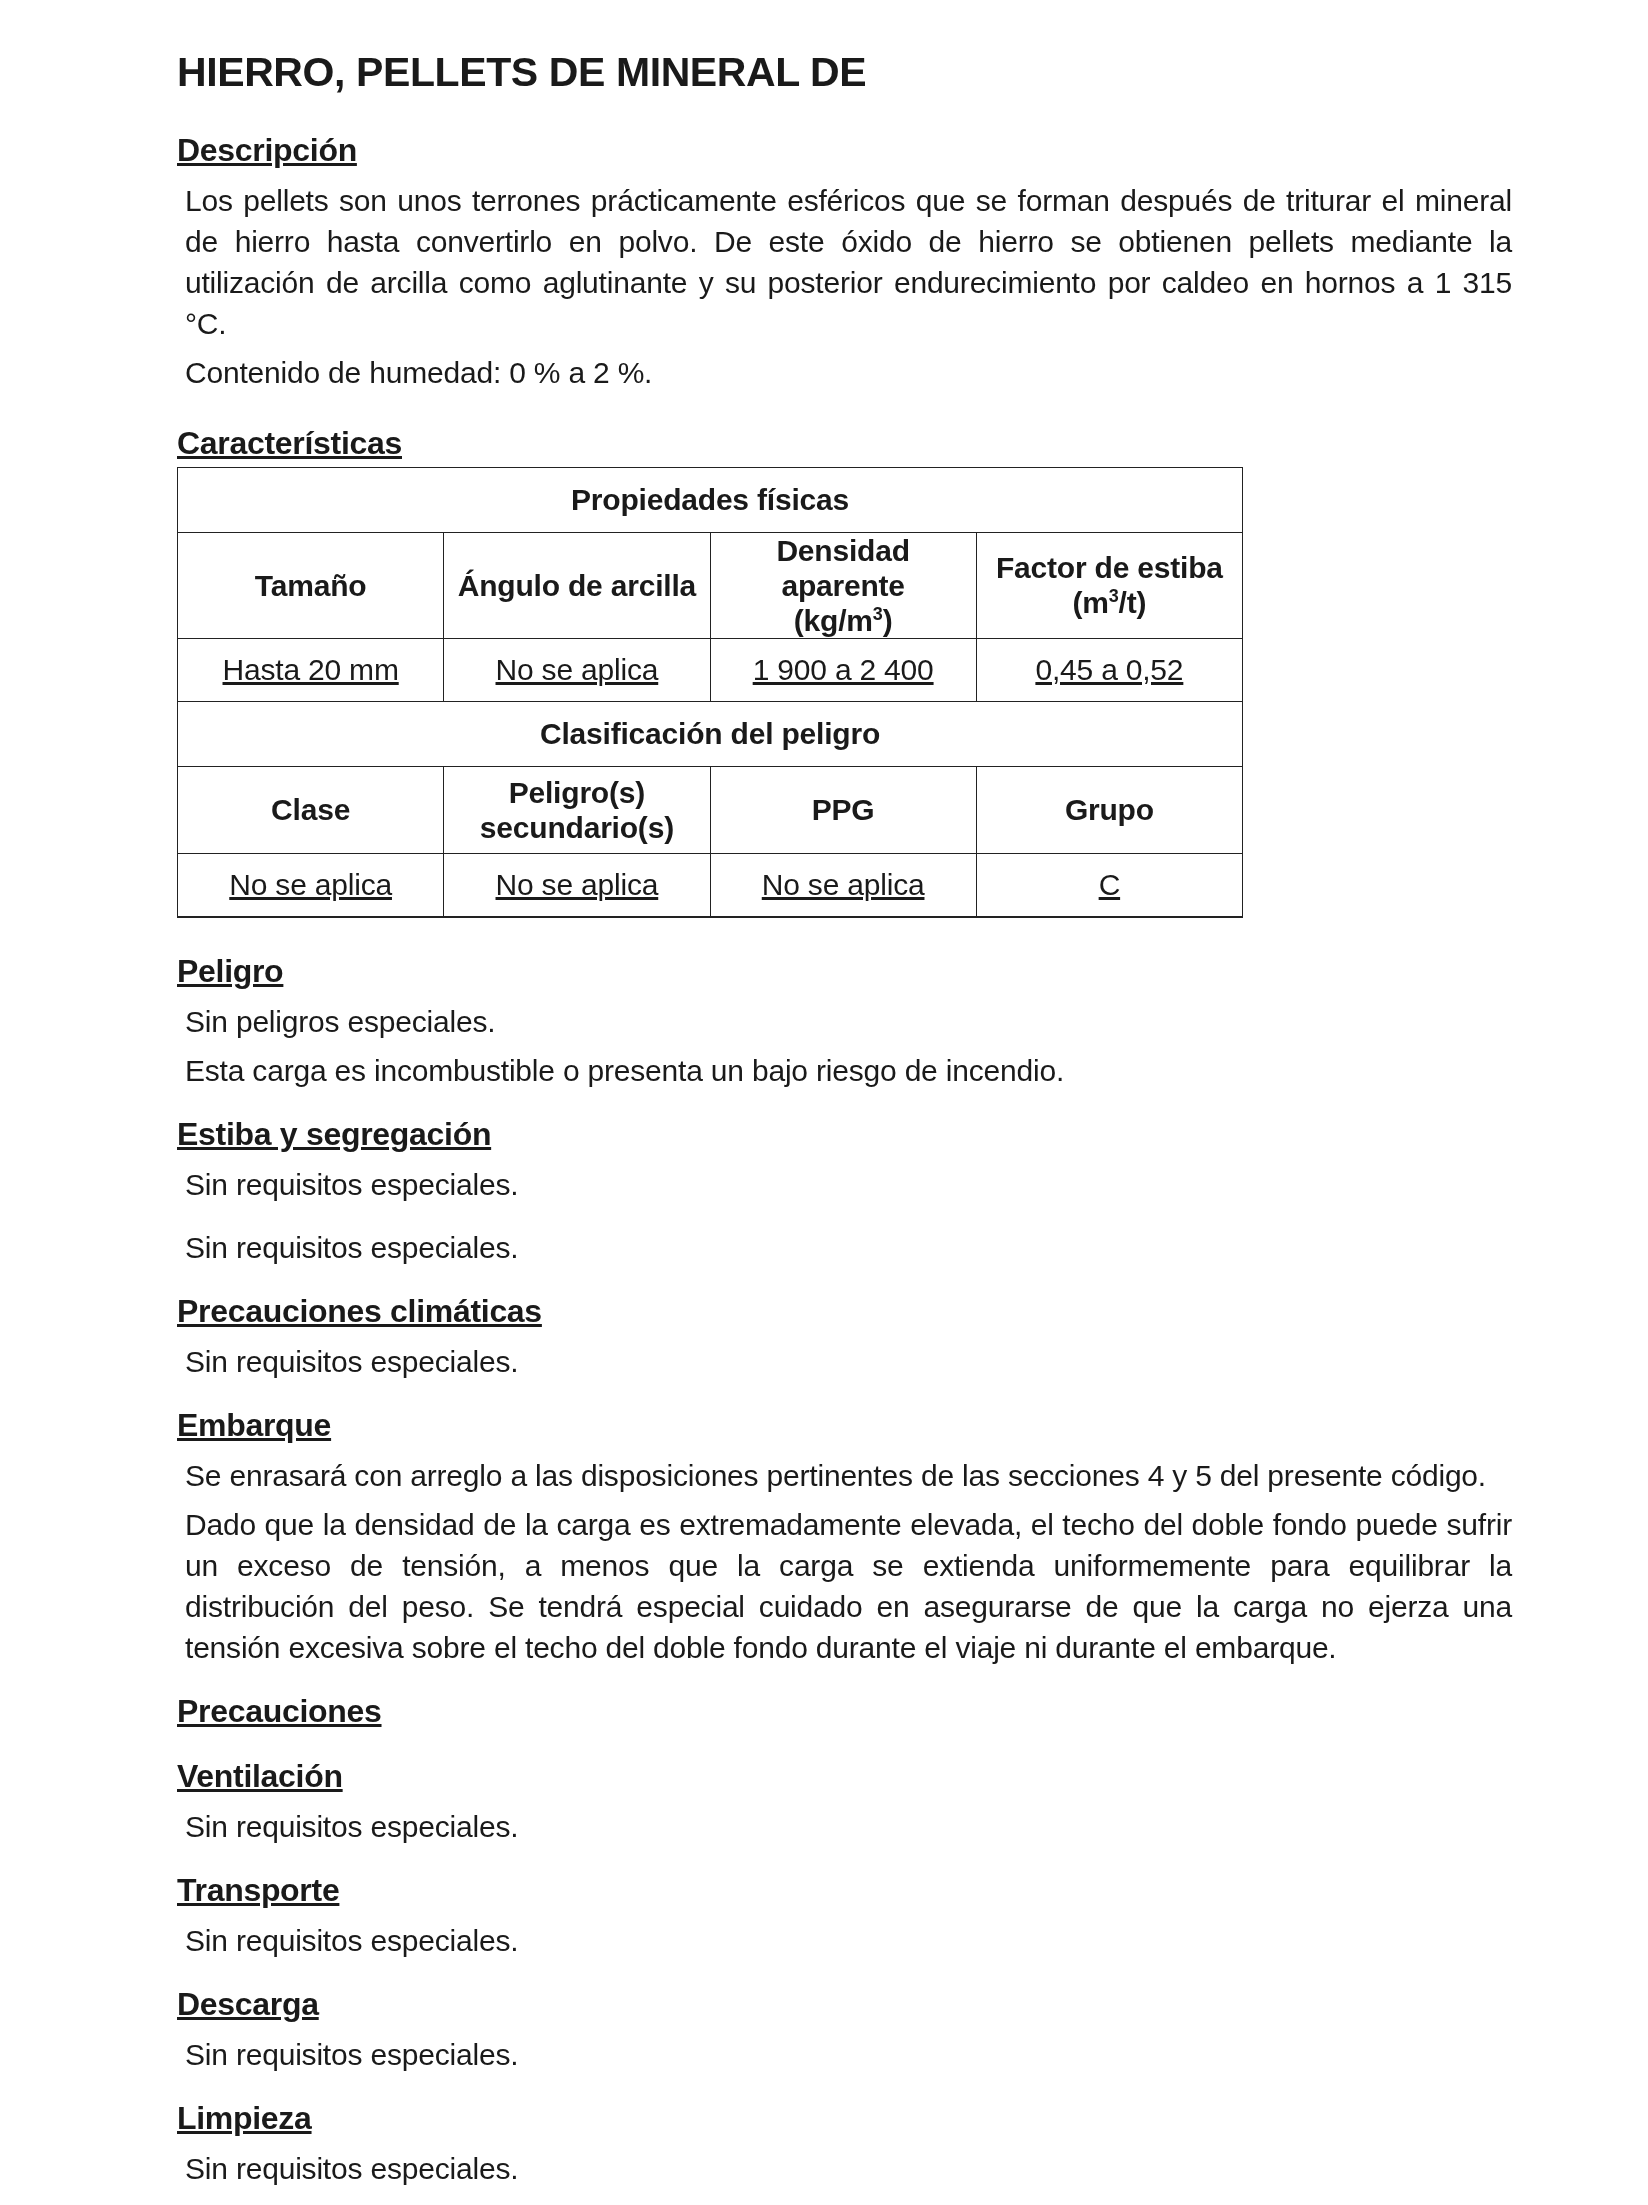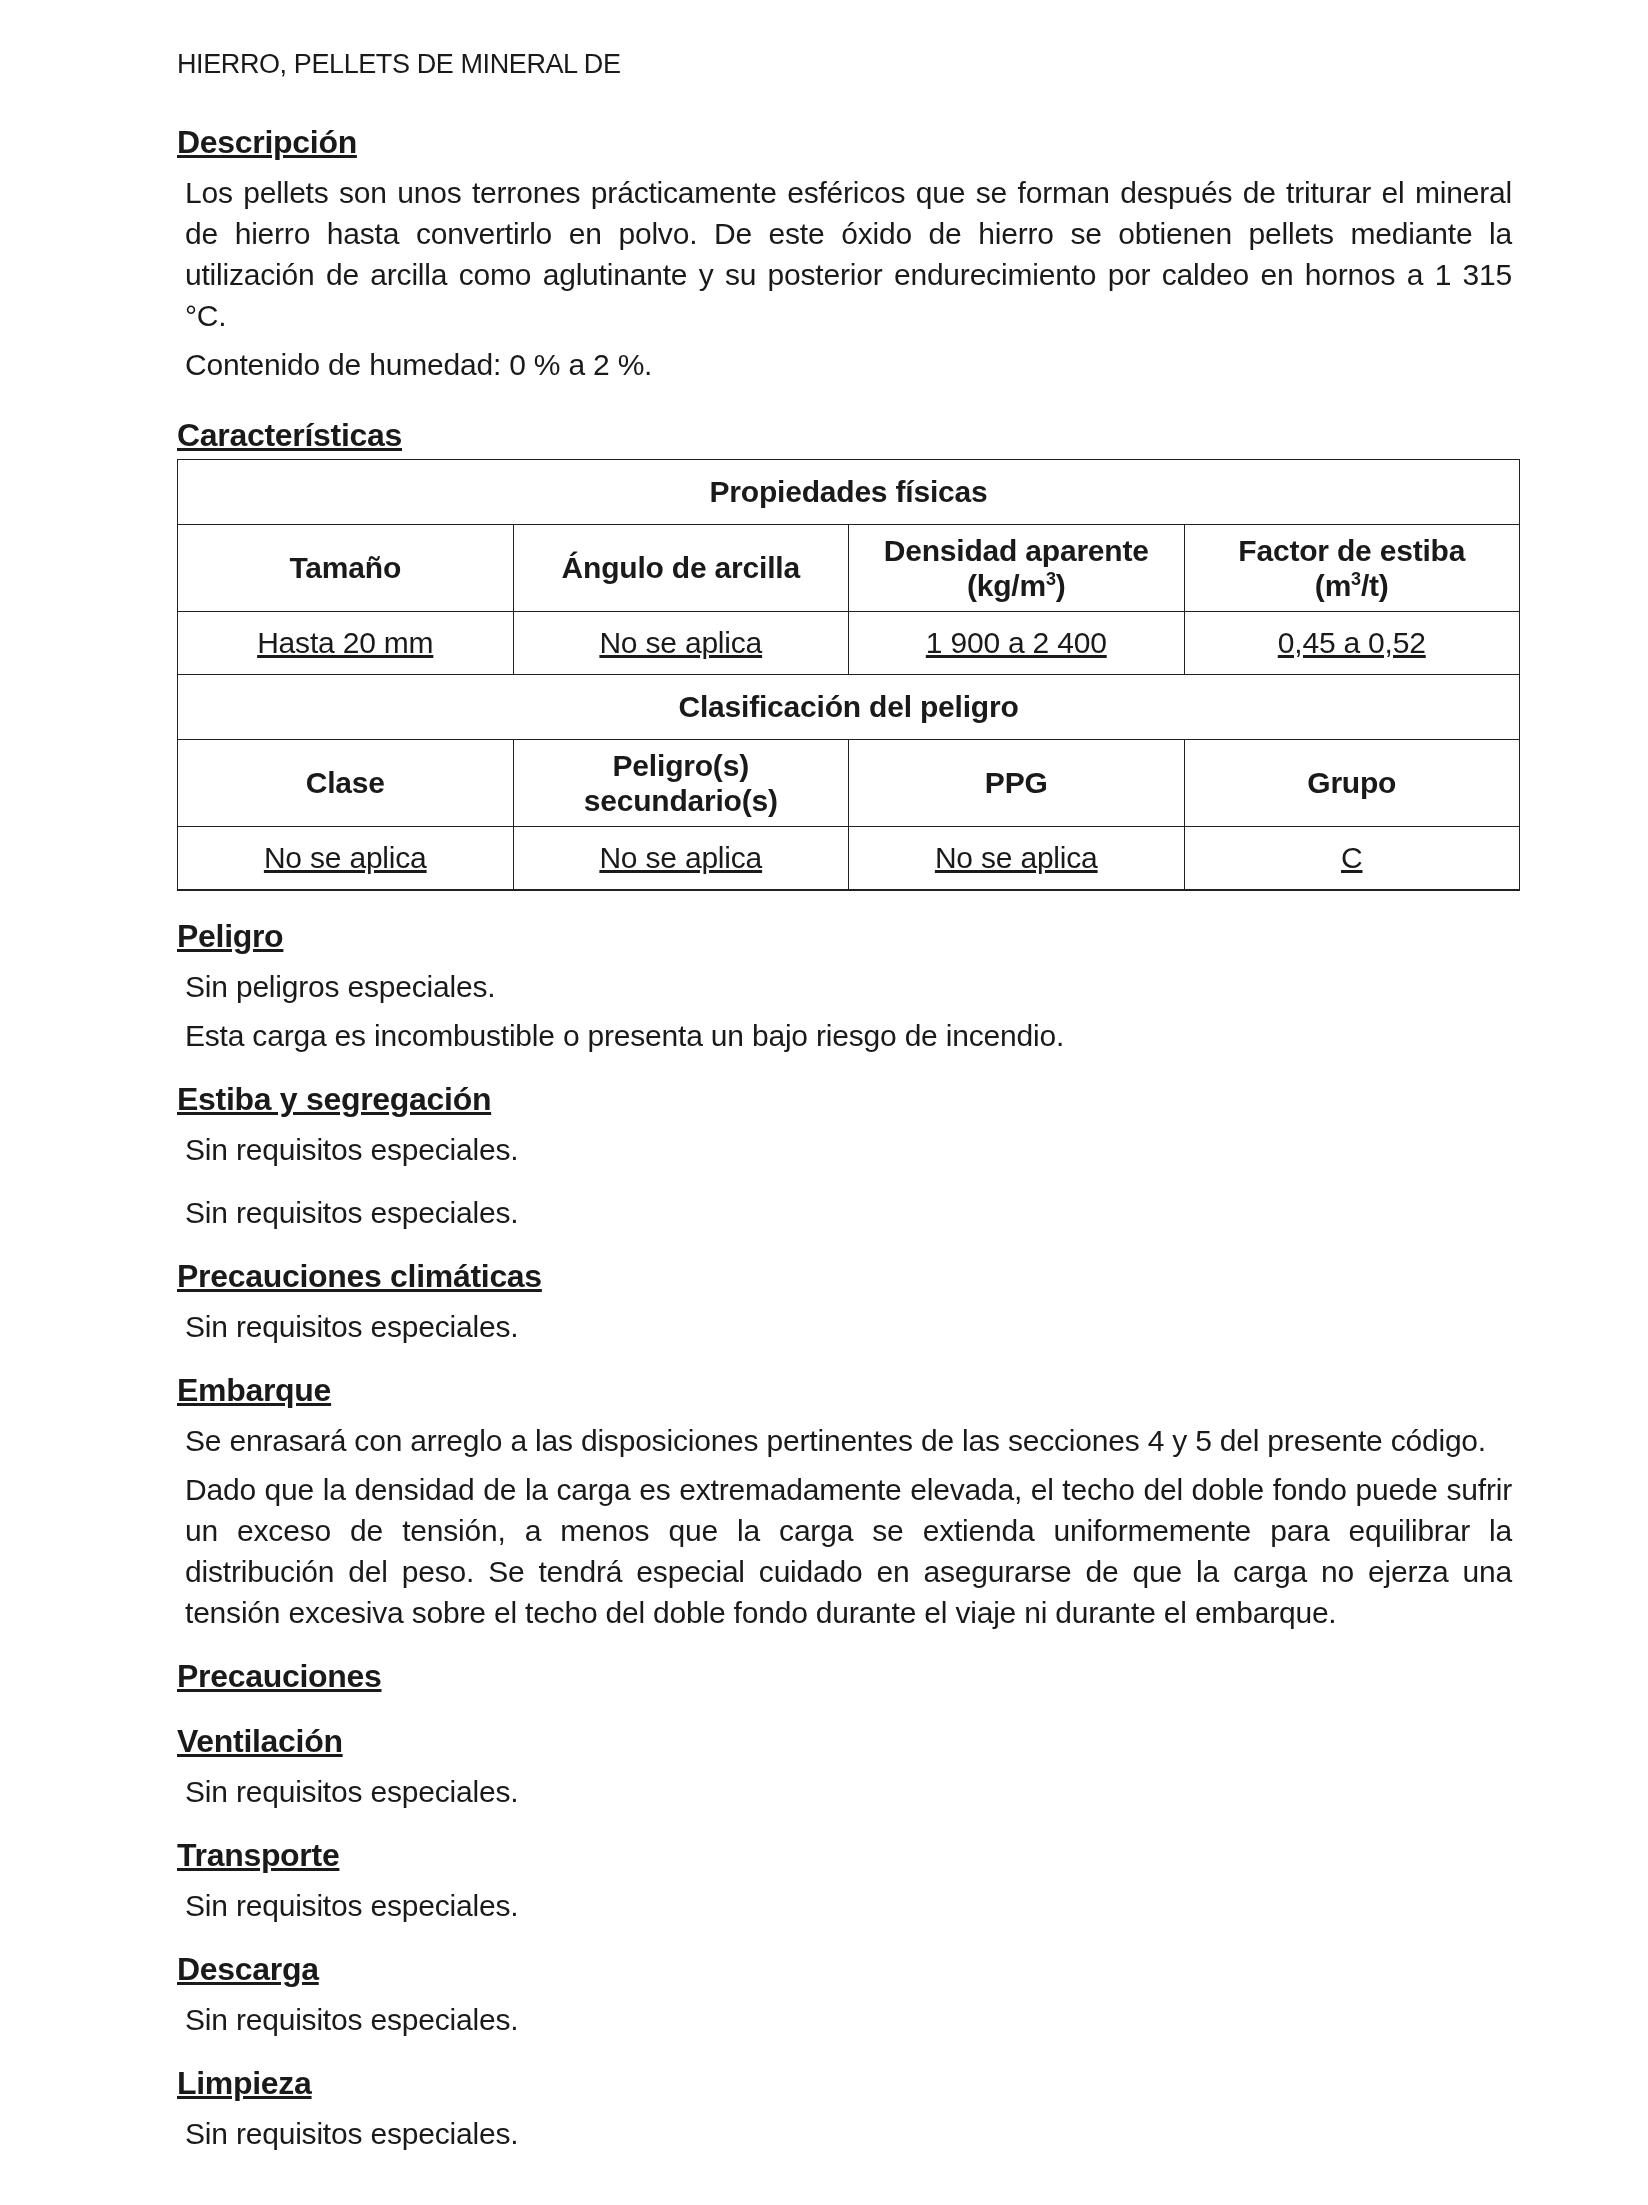--- a/index.html
+++ b/index.html
@@ -1,29 +1,29 @@
 <!DOCTYPE html>
 <html style="font-size:12.7px"><head>
 <meta charset="utf-8">
 <style>
   html, body { margin: 0; padding: 0; background: #ffffff; }
   body {
     width: 1648px; height: 2205px; position: relative; overflow: hidden;
     font-family: "Liberation Sans", sans-serif; color: #1a1a1a;
   }
   .page { position: absolute; left: 177px; top: 32px; width: 1343px; }
-  .title { font-weight: normal; font-size: 27px; letter-spacing: -0.4px; margin: 8px 0 33px 0; line-height: 48px; }
+  .title { font-weight: bold; font-size: 41px; letter-spacing: -0.4px; margin: 16px 0 33px 0; line-height: 48px; }
   .h { font-weight: bold; font-size: 32px; letter-spacing: -0.3px; line-height: 43px; margin: 0; text-decoration: underline; }
   .p { font-size: 30px; line-height: 41px; margin: 8px; letter-spacing: -0.2px; }
   .justify { text-align: justify; }
   .sec { margin-bottom: 22px; }
   .sec-desc { margin-bottom: 29px; }
 
   table.props {
-    width: 1343px; border-collapse: collapse; margin-top: 1.6px; margin-bottom: 24px;
+    width: 1066px; border-collapse: collapse; margin-top: 1.6px; margin-bottom: 32px;
     font-size: 30px; letter-spacing: -0.2px; table-layout: fixed;
   }
   table.props td, table.props th { border: 1.6px solid #222; text-align: center; vertical-align: middle; padding: 0 8px; }
   table.props th { font-weight: bold; }
   .row-group th { height: 64px; border-top-width: 2.4px; border-bottom-width: 3.2px; }
   .row-head th { height: 86px; line-height: 35px; }
   .row-val td { height: 62px; border-top-width: 3.2px; text-decoration: underline; }
   .row-val.last td { border-bottom-width: 2.4px; }
   sup { font-size: 60%; vertical-align: super; line-height: 0; }
 </style>

